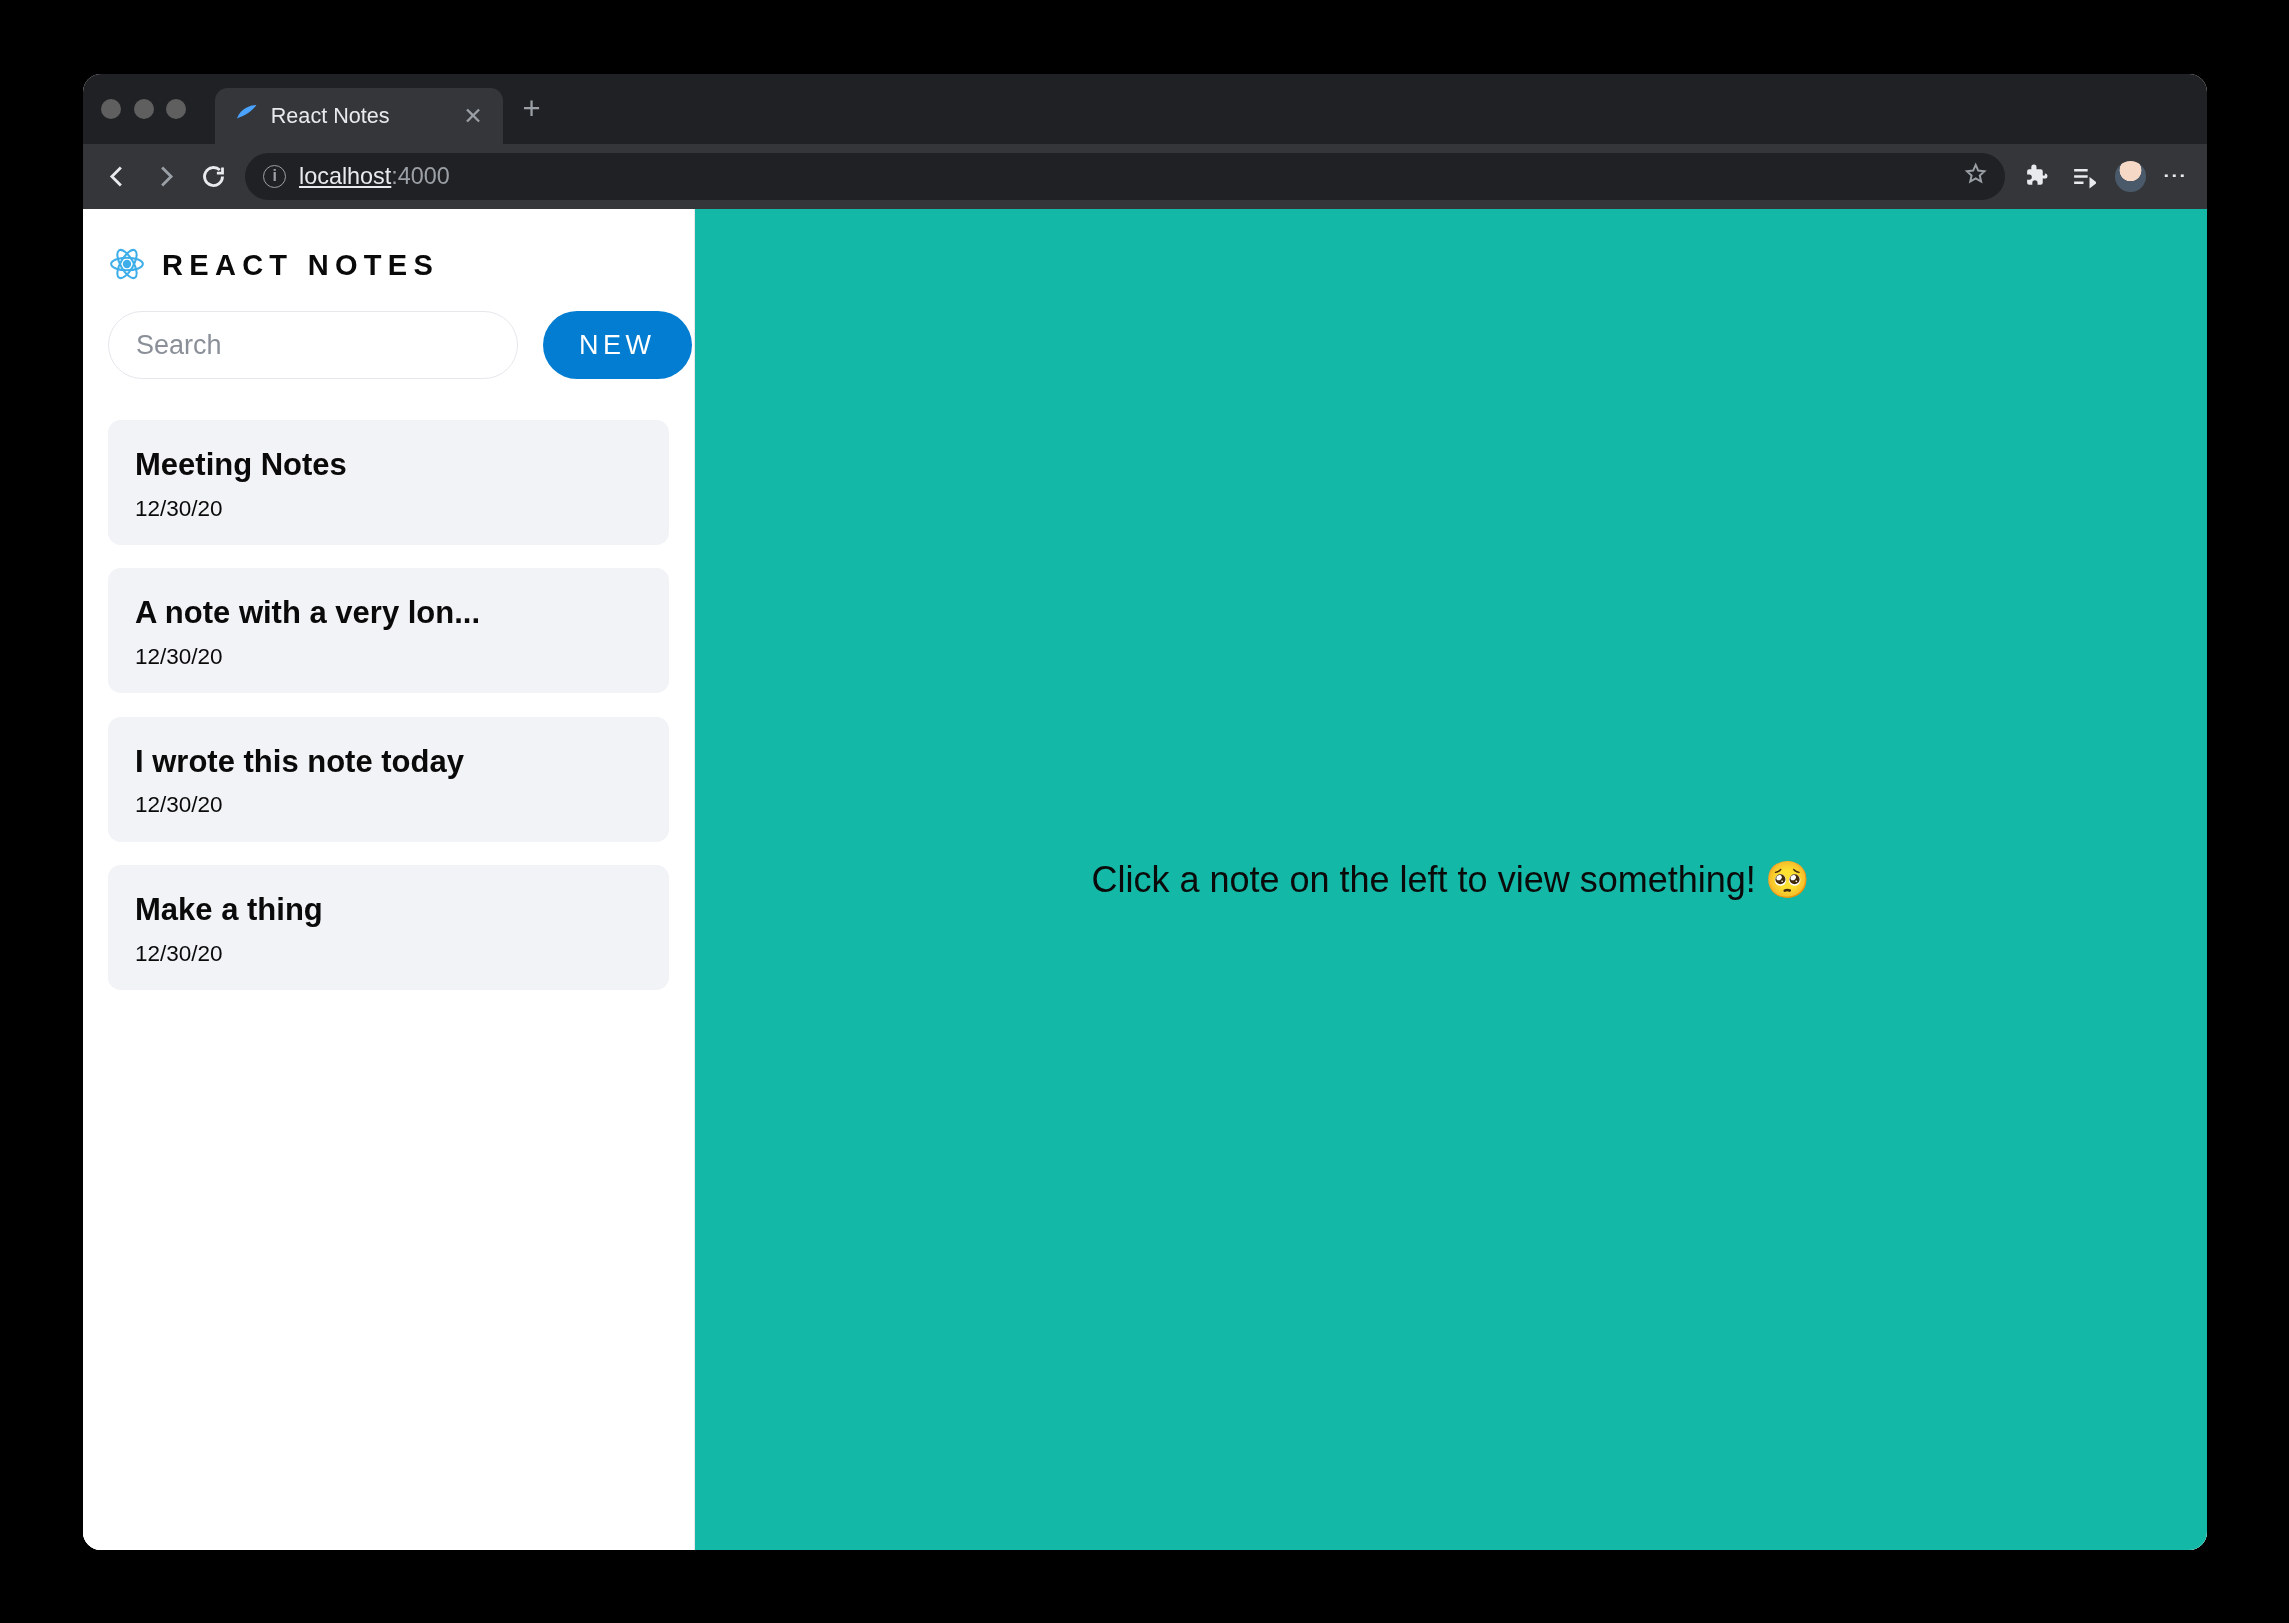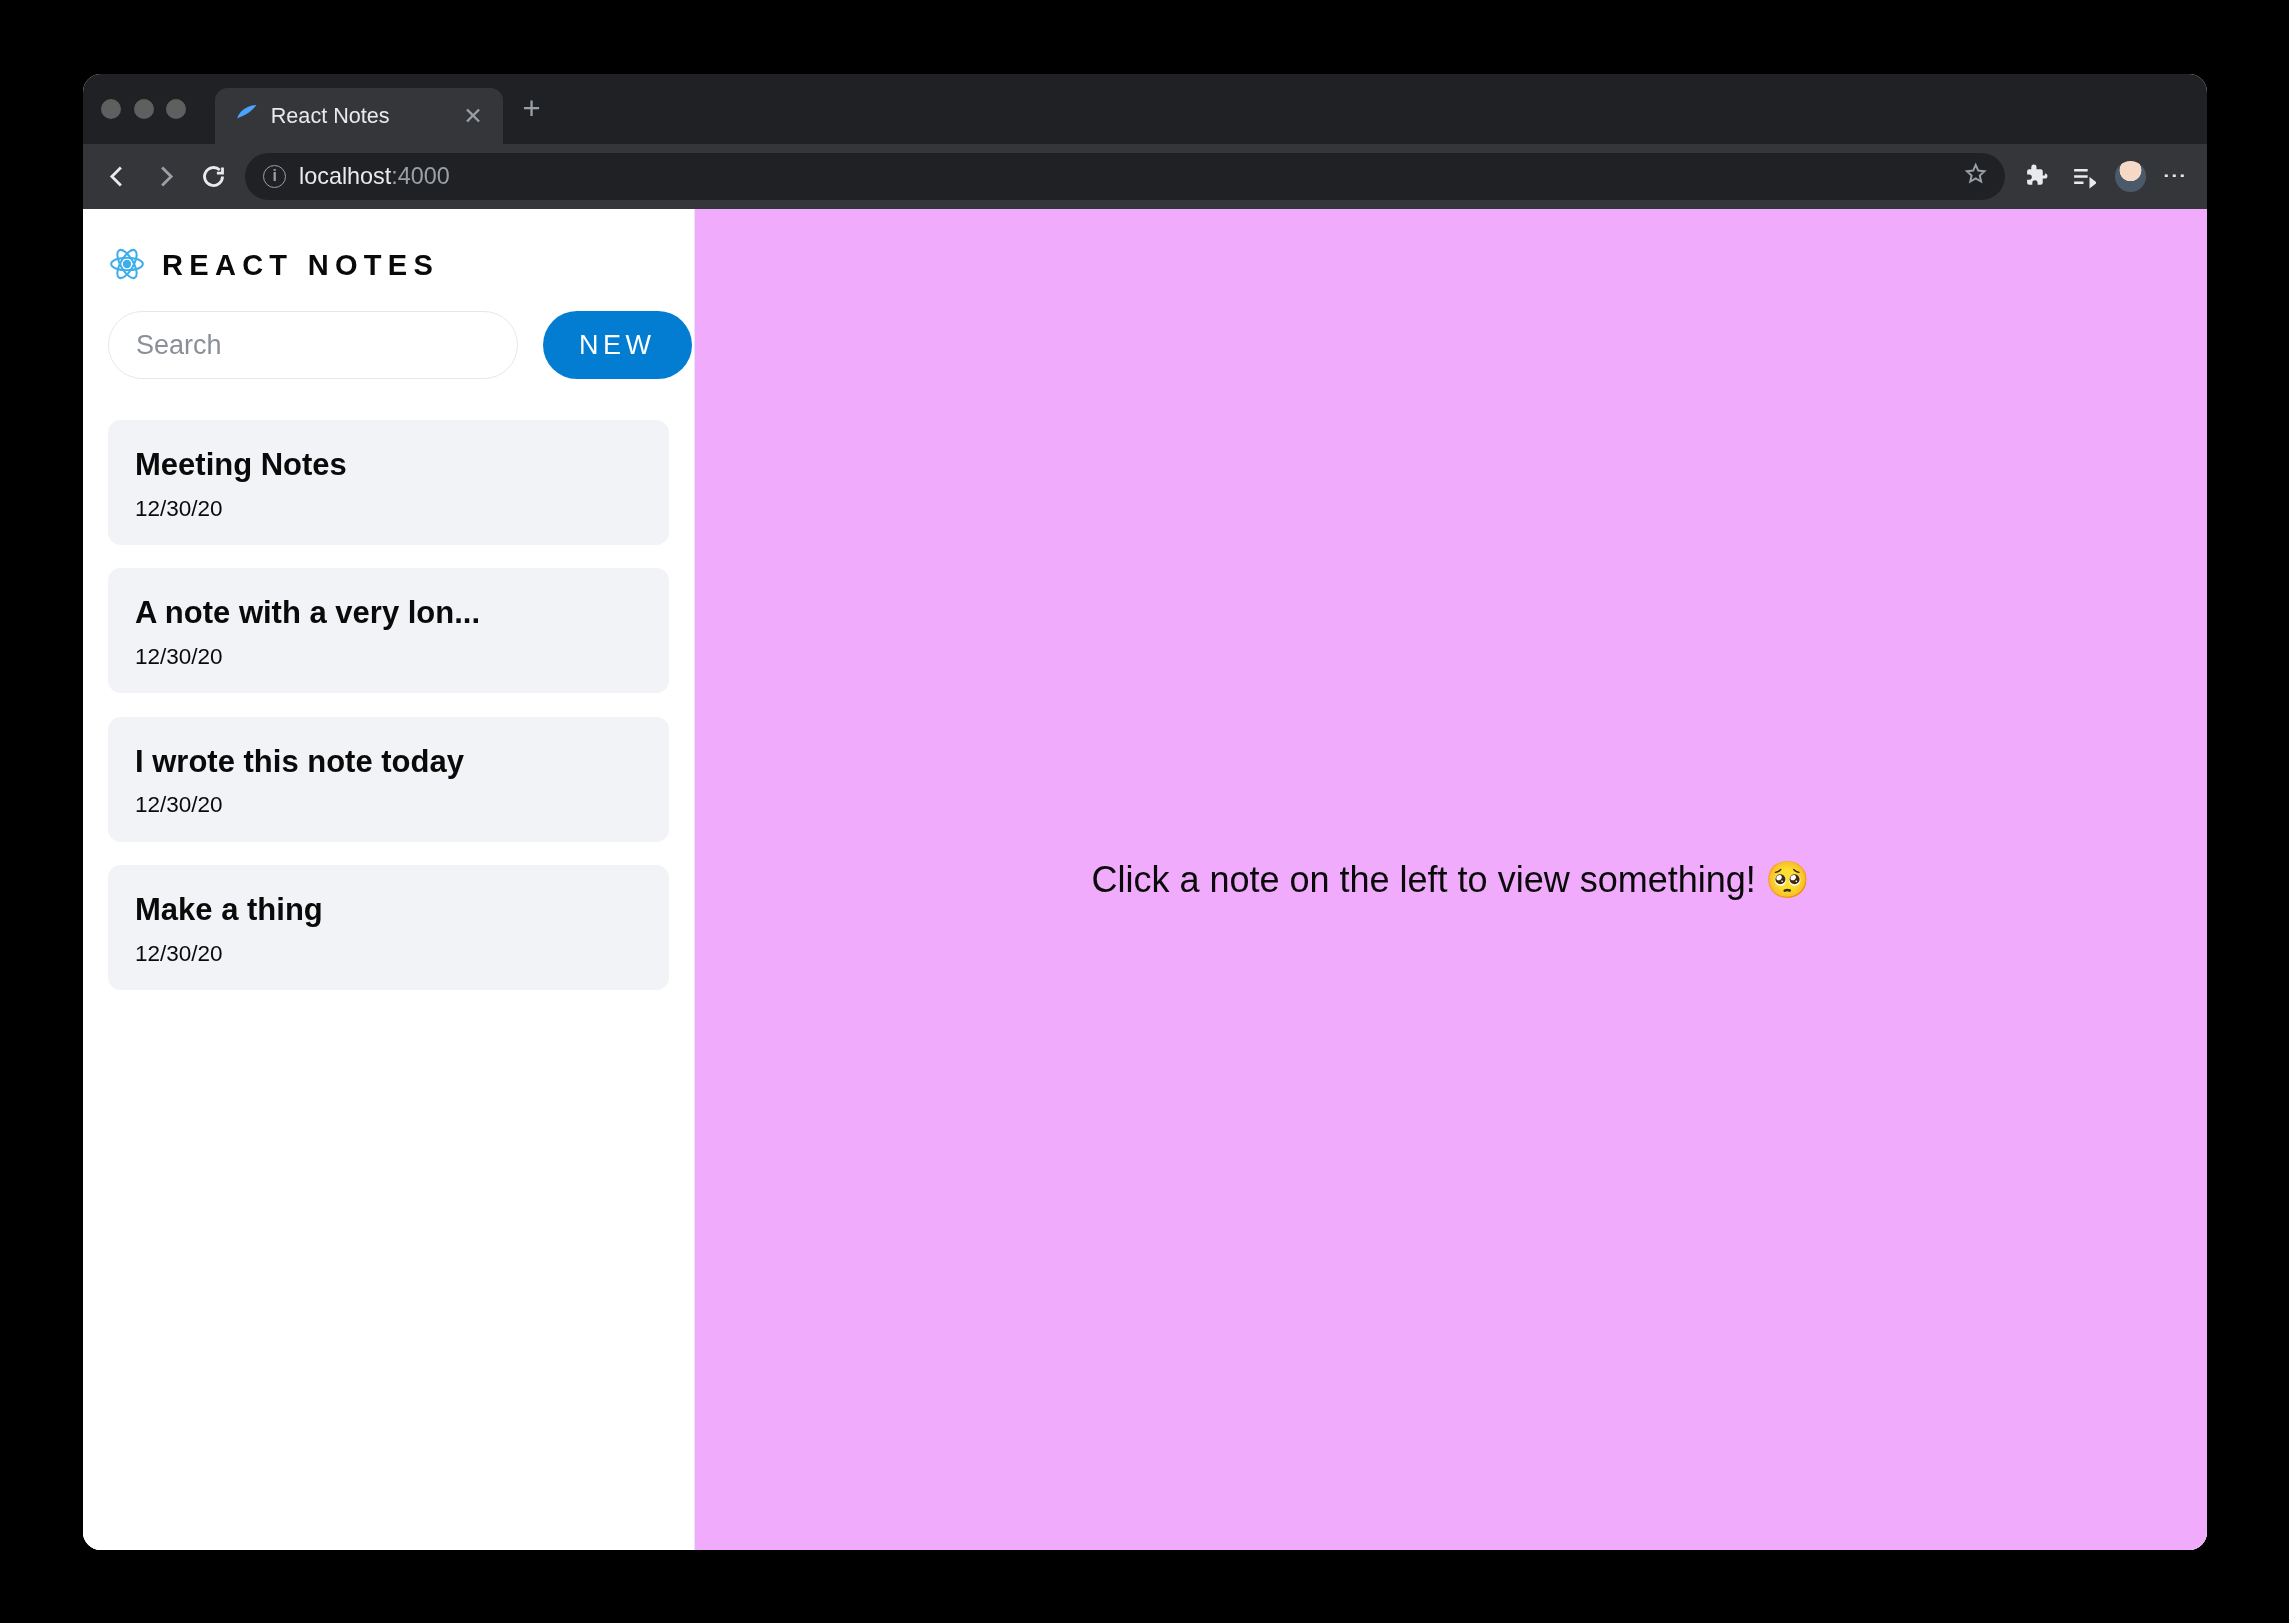--- a/index.html
+++ b/index.html
@@ -51,21 +51,21 @@
   }
   .nav-icn { color:#9aa0a6; display:flex; align-items:center; justify-content:center; width:32px; height:32px; }
   .nav-icn.enabled { color:#e8eaed; }
   .nav-icn svg { width:27px; height:27px; }
   .addr {
     flex:1; background:#202124; border-radius:32px; height:47px;
     display:flex; align-items:center; padding:0 18px; gap:12.6px;
     color:#9aa0a6; font-size:23.4px;
   }
   .addr .info-icn { border:1.8px solid #9aa0a6; border-radius:50%; width:23.4px; height:23.4px; display:flex; align-items:center;justify-content:center; font-size:16px; font-weight:700;}
-  .addr .url .host { color:#e8eaed; }
+  .addr .url .host { color:#e8eaed;text-decoration:underline; }
   .addr .star { margin-left:auto; }
   .ext-icn { color:#e8eaed; width:31px; height:31px; display:flex;align-items:center;justify-content:center;}
   .ext-icn svg{width:25px;height:25px;}
   .avatar { width:31px; height:31px; border-radius:50%; background:radial-gradient(circle at 50% 30%, #f5d9c6 40%, #4a5a6a 42%);}
   .kebab { color:#e8eaed; font-size:23.4px; letter-spacing:1.8px; writing-mode:vertical-rl; width:27px; text-align:center;}
   
   .app { flex:1; display:flex; background:#fff; }
   .sidebar {
     width:612px; border-right:1.8px solid #e5e7eb; background:#fff;
     padding:36px 25px; display:flex; flex-direction:column; gap:25px;
@@ -85,21 +85,21 @@
     letter-spacing:4.5px; cursor:pointer;
   }
   .notes-list { display:flex; flex-direction:column; gap:23.4px; margin-top:16px;}
   .note-card {
     background:#f2f3f7; border-radius:12.6px; padding:27px 27px 23.4px;
     cursor:pointer;
   }
   .note-card h3 { font-size:31px; font-weight:700; color:#0a0a0a; margin-bottom:12.6px; white-space:nowrap; overflow:hidden; text-overflow:ellipsis;}
   .note-card .date { font-size:22.5px; color:#0a0a0a; font-weight:500;}
   .main {
-    flex:1; background:#f0abfc; display:flex; align-items:center; justify-content:center;
+    flex:1; background:#14b8a6; display:flex; align-items:center; justify-content:center;
   }
   .empty { font-size:36px; color:#0a0a0a; text-align:center;}
 </style>
 </head>
 <body>
 
 <div class="window">
 
   <div class="chrome-tabs">
     <div class="traffic">

